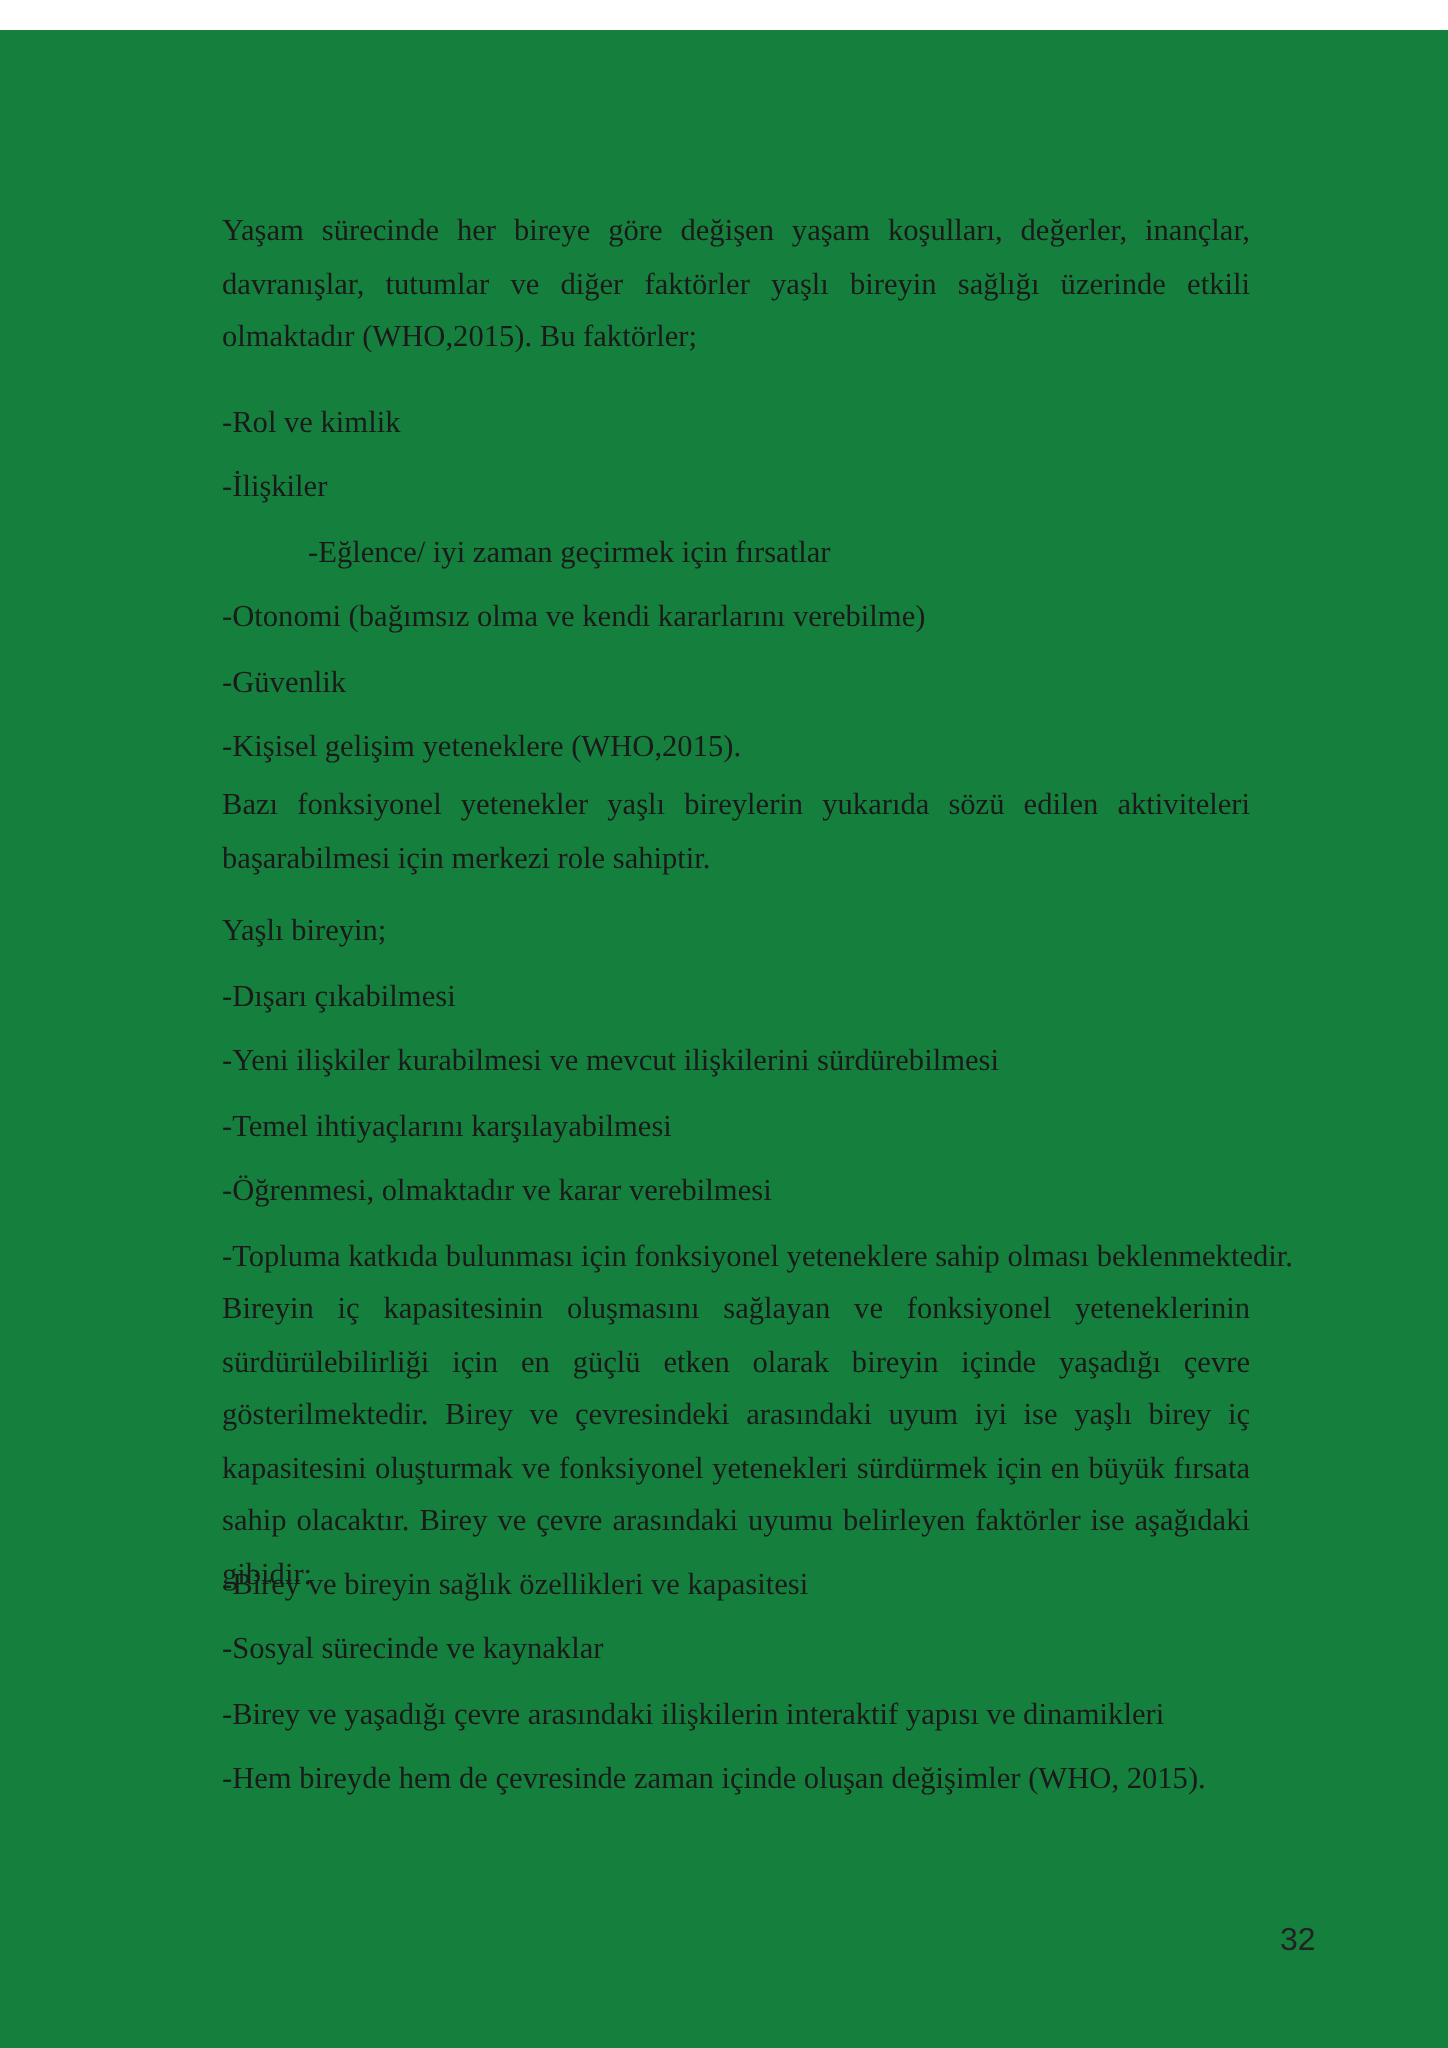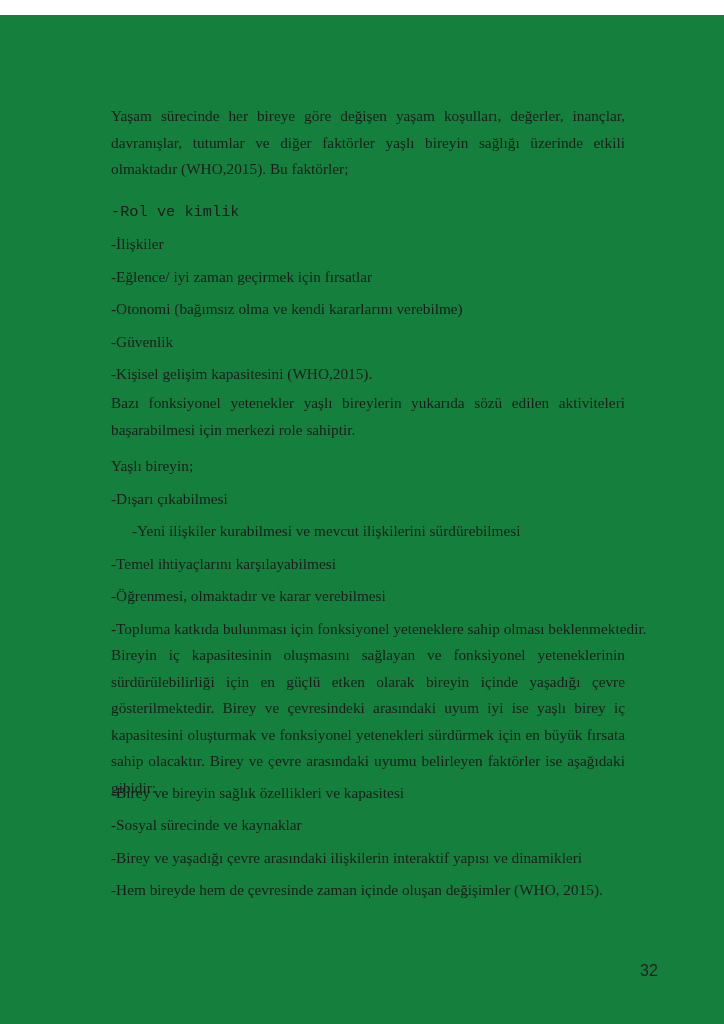--- a/index.html
+++ b/index.html
@@ -21,33 +21,33 @@
     }
   </style>
 </head>
 <body>
 
 <div class="page">
   <div class="content">
 
     <p class="para last-left" style="top:88px;">Yaşam sürecinde her bireye göre değişen yaşam koşulları, değerler, inançlar, davranışlar, tutumlar ve diğer faktörler yaşlı bireyin sağlığı üzerinde etkili olmaktadır (WHO,2015). Bu faktörler;</p>
 
-    <div class="line" style="top:187px;font-family:Liberation Mono, monospace;">-Rol ve kimlik</div>
+    <div class="line" style="top:187px;">-Rol ve kimlik</div>
     <div class="line" style="top:219px;">-İlişkiler</div>
-    <div class="line" style="top:252px;">-Eğlence/ iyi zaman geçirmek için fırsatlar</div>
+    <div class="line" style="top:252px;margin-left:43px;">-Eğlence/ iyi zaman geçirmek için fırsatlar</div>
     <div class="line" style="top:284px;text-align:right;">-Otonomi (bağımsız olma ve kendi kararlarını verebilme)</div>
     <div class="line" style="top:317px;text-align:right;">-Güvenlik</div>
-    <div class="line" style="top:349px;">-Kişisel gelişim kapasitesini (WHO,2015).</div>
+    <div class="line" style="top:349px;">-Kişisel gelişim yeteneklere (WHO,2015).</div>
 
     <p class="para last-left" style="top:375px;">Bazı fonksiyonel yetenekler yaşlı bireylerin yukarıda sözü edilen aktiviteleri başarabilmesi için merkezi role sahiptir.</p>
 
     <div class="line" style="top:441px;">Yaşlı bireyin;</div>
 
     <div class="line" style="top:474px;">-Dışarı çıkabilmesi</div>
-    <div class="line" style="top:506px;margin-left:21px;">-Yeni ilişkiler kurabilmesi ve mevcut ilişkilerini sürdürebilmesi</div>
+    <div class="line" style="top:506px;">-Yeni ilişkiler kurabilmesi ve mevcut ilişkilerini sürdürebilmesi</div>
     <div class="line" style="top:539px;">-Temel ihtiyaçlarını karşılayabilmesi</div>
     <div class="line" style="top:571px;">-Öğrenmesi, olmaktadır ve karar verebilmesi</div>
     <div class="line" style="top:604px;">-Topluma katkıda bulunması için fonksiyonel yeteneklere sahip olması beklenmektedir.</div>
 
     <p class="para last-left" style="top:627px;">Bireyin iç kapasitesinin oluşmasını sağlayan ve fonksiyonel yeteneklerinin sürdürülebilirliği için en güçlü etken olarak bireyin içinde yaşadığı çevre gösterilmektedir. Birey ve çevresindeki arasındaki uyum iyi ise yaşlı birey iç kapasitesini oluşturmak ve fonksiyonel yetenekleri sürdürmek için en büyük fırsata sahip olacaktır. Birey ve çevre arasındaki uyumu belirleyen faktörler ise aşağıdaki gibidir:</p>
 
     <div class="line" style="top:768px;">-Birey ve bireyin sağlık özellikleri ve kapasitesi</div>
     <div class="line" style="top:800px;">-Sosyal sürecinde ve kaynaklar</div>
     <div class="line" style="top:833px;">-Birey ve yaşadığı çevre arasındaki ilişkilerin interaktif yapısı ve dinamikleri</div>
     <div class="line" style="top:865px;">-Hem bireyde hem de çevresinde zaman içinde oluşan değişimler (WHO, 2015).</div>

